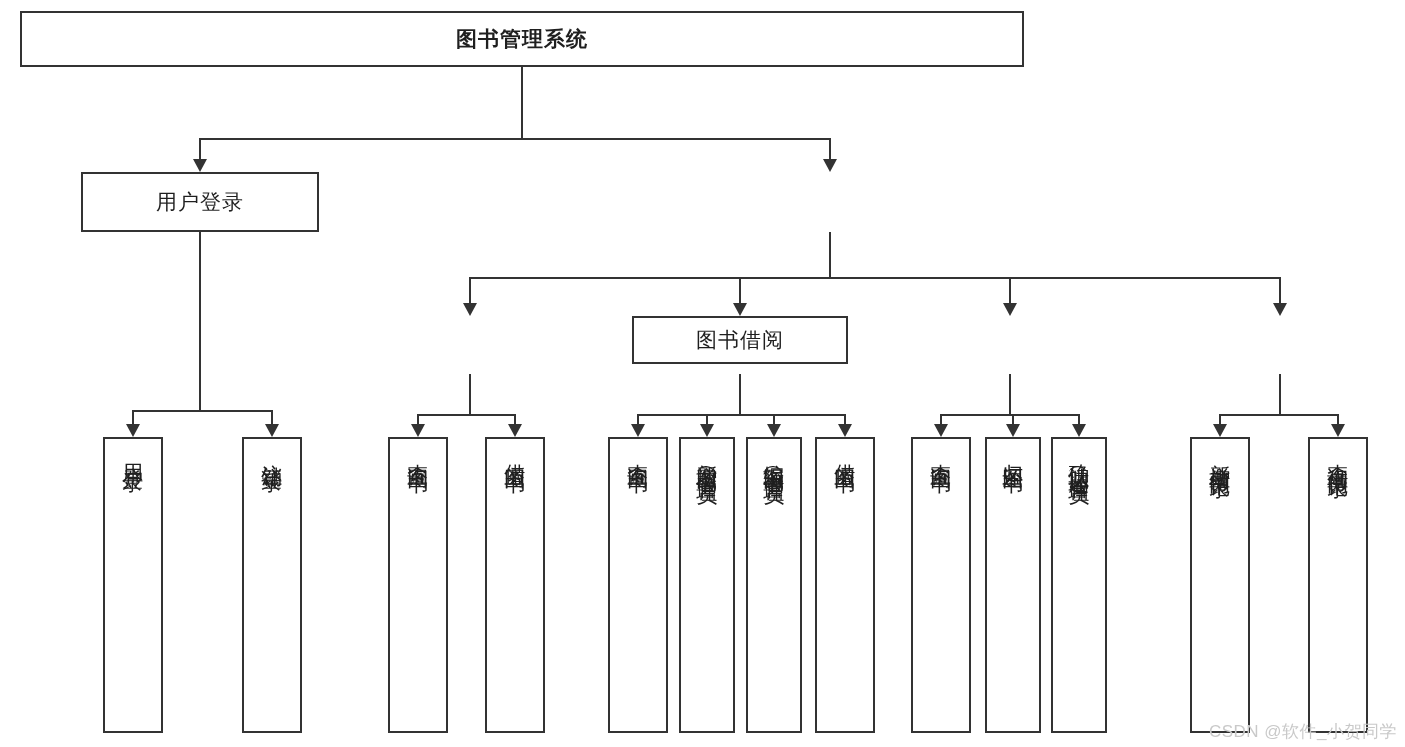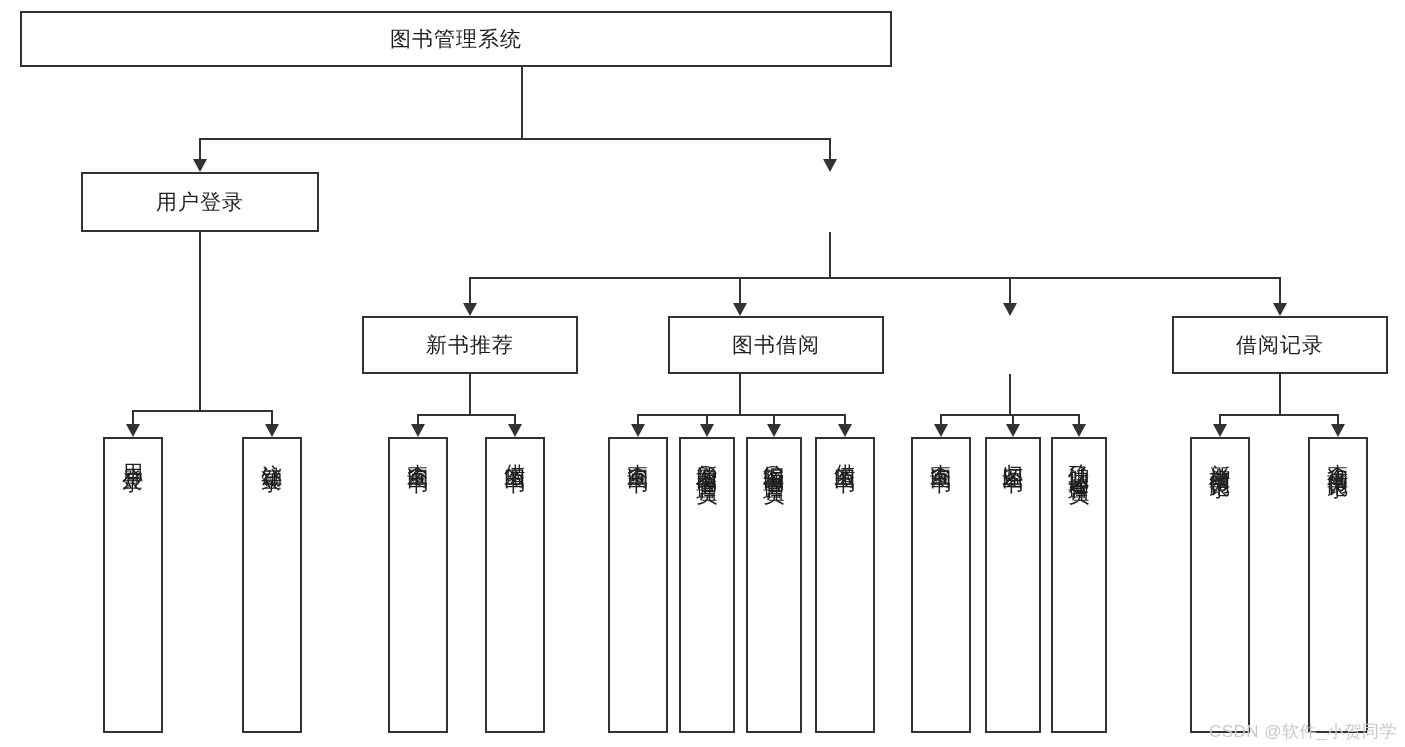--- a/index.html
+++ b/index.html
@@ -66,34 +66,28 @@
     color:#c9c9c9;
     letter-spacing:0.5px;
     z-index:5;
     white-space:nowrap;
   }
 </style>
 </head>
 <body>
 
 <div id="diagram">
-    <div class="node h" style="left: 20px; top: 11px; width: 872px; height: 56px;">
+    <div class="node h" style="left: 20px; top: 11px; width: 1004px; height: 56px; font-weight: bold;">
       <span>图书管理系统</span>
     </div>
     <div class="node h" style="left: 81px; top: 172px; width: 238px; height: 60px;">
       <span>用户登录</span>
     </div>
-    <div class="node h" style="left: 362px; top: 316px; width: 216px; height: 58px;">
-      <span>新书推荐</span>
-    </div>
-    <div class="node h" style="left: 632px; top: 316px; width: 216px; height: 58px; margin-left: 36px;">
+    <div class="node h" style="left: 632px; top: 316px; width: 216px; height: 48px;">
       <span>图书借阅</span>
-    </div>
-    <div class="node h" style="left: 1172px; top: 316px; width: 216px; height: 58px;">
-      <span>借阅记录</span>
     </div>
     <div class="node v" style="left: 103px; top: 437px; width: 60px; height: 296px;">
       <span class="vtext">用户登录</span>
     </div>
     <div class="node v" style="left: 242px; top: 437px; width: 60px; height: 296px;">
       <span class="vtext">注销登录</span>
     </div>
     <div class="node v" style="left: 388px; top: 437px; width: 60px; height: 296px;">
       <span class="vtext">查询图书</span>
     </div>

